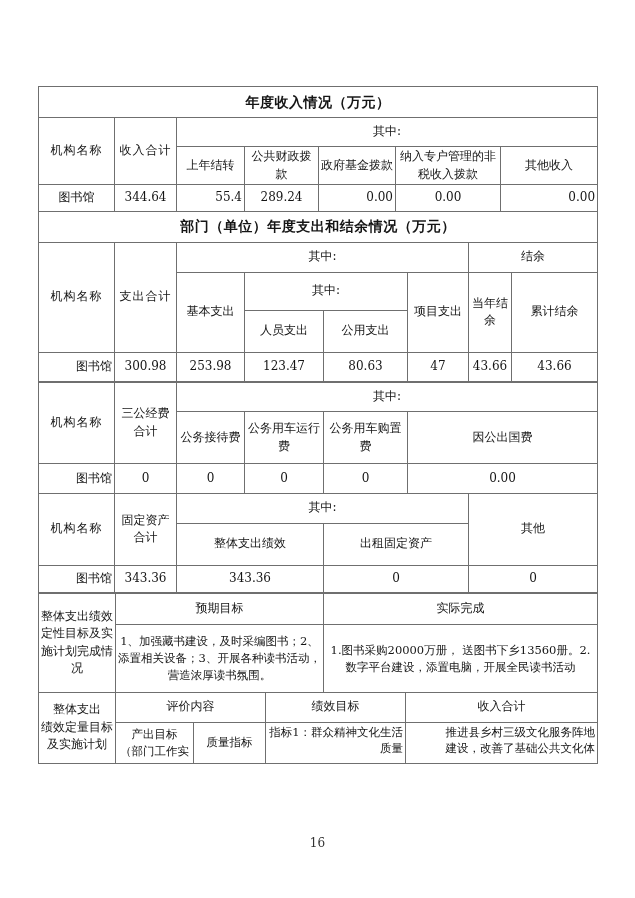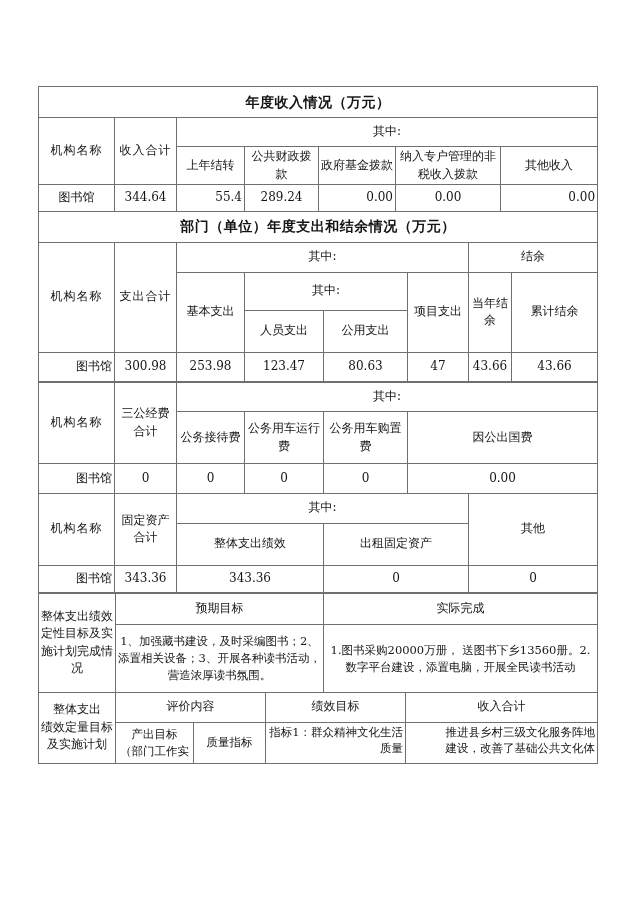--- a/index.html
+++ b/index.html
@@ -263,13 +263,14 @@
         <td class="pre s3 al vt">指标1：群众精神文化生活
 质量</td>
         <td class="pre s3 al vt">推进县乡村三级文化服务阵地
 建设，改善了基础公共文化体</td>
       </tr>
     </tbody>
       </table>
 
   </div>
 
+  <div class="page-number">16</div>
 </div>
 
 </body></html>

